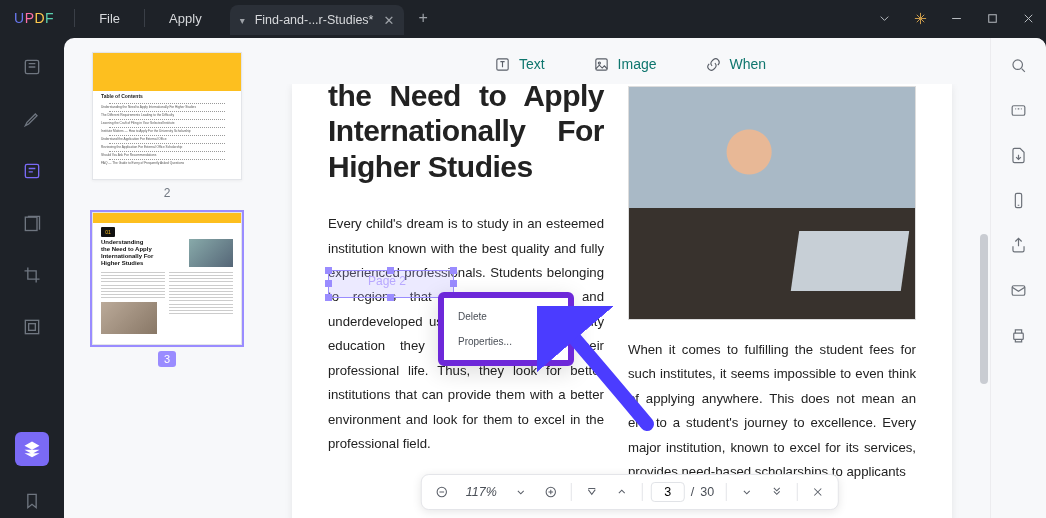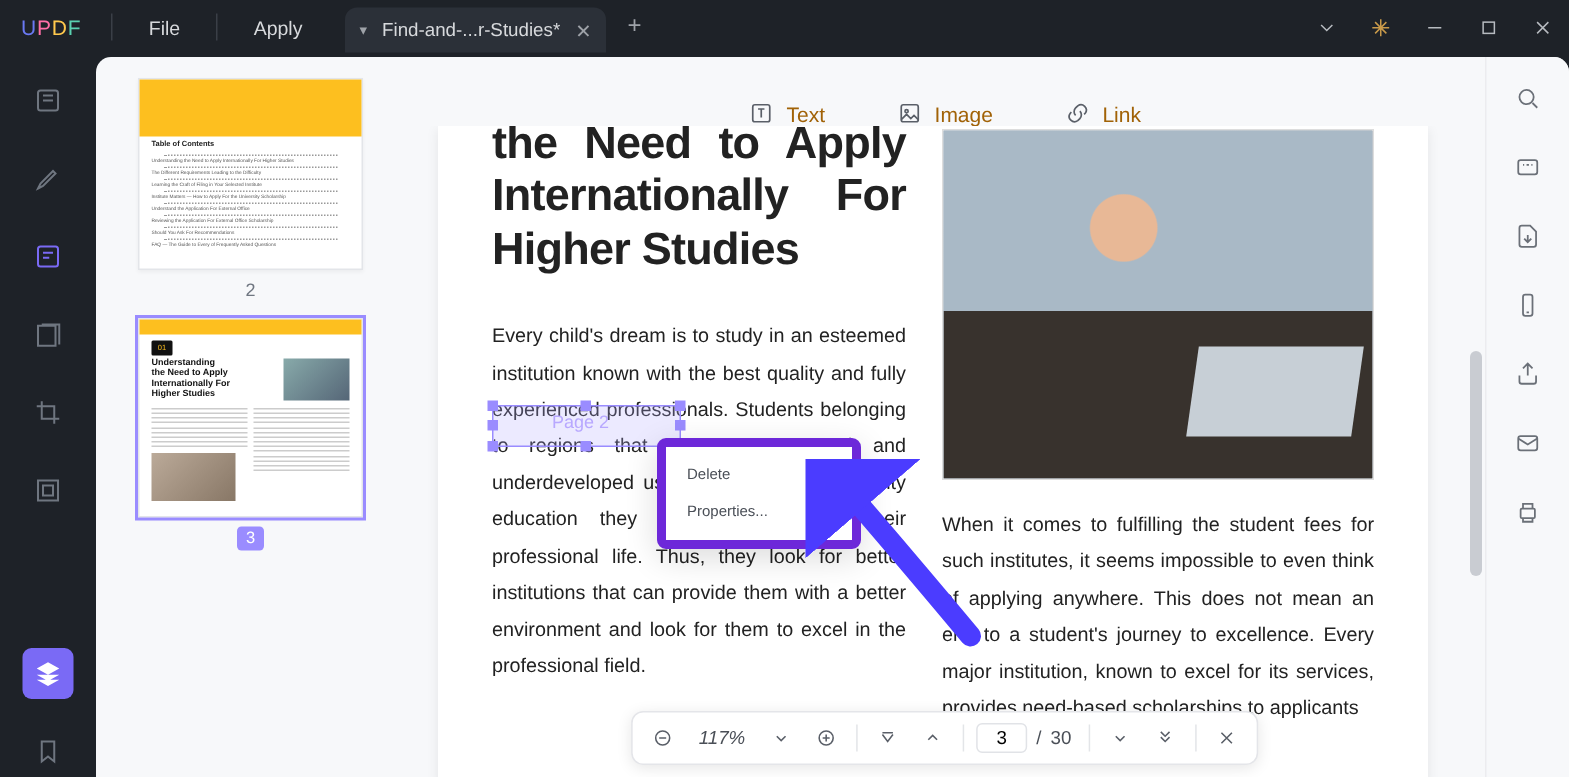--- a/index.html
+++ b/index.html
@@ -32,21 +32,21 @@
 .thumbpanel { width: 206px; padding: 14px 18px 0 18px; overflow: hidden; }
 .thumb { width: 150px; margin: 0 auto 6px; background: #fff; border: 1px solid #e3e5e9; box-shadow: 0 1px 3px rgba(0,0,0,.05); font-size: 4px; color: #444; padding: 6px 8px 10px; position: relative; }
 .thumb.sel { outline: 2px solid #9a8cff; }
 .thumb .stripe { position: absolute; top: 0; left: 0; right: 0; height: 38px; background: #fdbf1f; }
 .thumb .stripe2 { height: 10px; }
 .thumb .tcontent { position: relative; margin-top: 34px; }
 .thumb .tcontent.small-top { margin-top: 8px; }
 .page-num { text-align: center; font-size: 12px; color: #6f7680; margin: 4px 0 12px; }
 .page-num.badge { display: block; width: 18px; height: 16px; line-height: 16px; background: #9a8cff; color: #fff; border-radius: 3px; margin: 6px auto; font-size: 11px; }
 .maincol { flex: 1; display: flex; flex-direction: column; position: relative; }
-.toolbar { height: 40px; display: flex; align-items: flex-end; justify-content: center; gap: 48px; font-size: 14px; color: #a16207; margin-top: 6px; }
+.toolbar { height: 40px; display: flex; align-items: center; justify-content: center; gap: 48px; font-size: 14px; color: #0f766e; margin-top: 6px; }
 .toolbar .titem { display: flex; align-items: center; gap: 8px; cursor: default; }
 .toolbar svg { width: 17px; height: 17px; fill: none; stroke: #5a5f68; stroke-width: 1.6; }
 .docwrap { flex: 1; overflow: hidden; position: relative; padding: 0 24px 0 8px; }
 .page { background: #fff; margin: 0 auto; width: 660px; height: 440px; box-shadow: 0 2px 8px rgba(0,0,0,.08); padding: 0 36px 0 36px; position: relative; display: flex; gap: 24px; }
 .col { flex: 1; font-size: 13.2px; color: #222; line-height: 1.85; text-align: justify; }
 .page h1 { font-size: 30px; font-weight: 700; line-height: 1.18; letter-spacing: -.5px; margin-top: -6px; margin-bottom: 28px; }
 .photo { width: 288px; height: 234px; background: linear-gradient(135deg,#6a8aa5 0%,#3c5063 100%); border: 1px solid #ddd; position: relative; margin-bottom: 18px; margin-top: 2px; overflow: hidden; }
 .photo::before { content:""; position:absolute; inset:0; background:
   radial-gradient(circle at 42% 28%, #e8b896 0 22px, transparent 23px),
   linear-gradient(180deg, #a9b9c6 0 52%, #38322d 52% 100%);
@@ -261,21 +261,21 @@
               <rect x="4" y="4" width="16" height="16" rx="2"></rect>
               <circle cx="9" cy="10" r="1.5"></circle>
               <path d="M4 18l5-5 4 4 3-3 4 4"></path>
             </svg>
           <span>Image</span>
         </div>
         <div class="titem">
           <svg viewBox="0 0 24 24">
               <path d="M10 14a5 5 0 0 1 0-7l2-2a5 5 0 0 1 7 7l-1 1M14 10a5 5 0 0 1 0 7l-2 2a5 5 0 0 1-7-7l1-1"></path>
             </svg>
-          <span>Link</span>
+          <span>When</span>
         </div>
       </div>
 
       <div class="docwrap">
         <div class="page">
           <div class="col">
             <h1>the Need to Apply Internationally For Higher Studies</h1>
             <div>Every child's dream is to study in an esteemed institution known with the best quality and fully experienced professionals. Students belonging to regions that are not esteemed and underdeveloped usually fail to get the quality education they seek to excel in their professional life. Thus, they look for better institutions that can provide them with a better environment and look for them to excel in the professional field.</div>
           </div>
           <div class="col">

